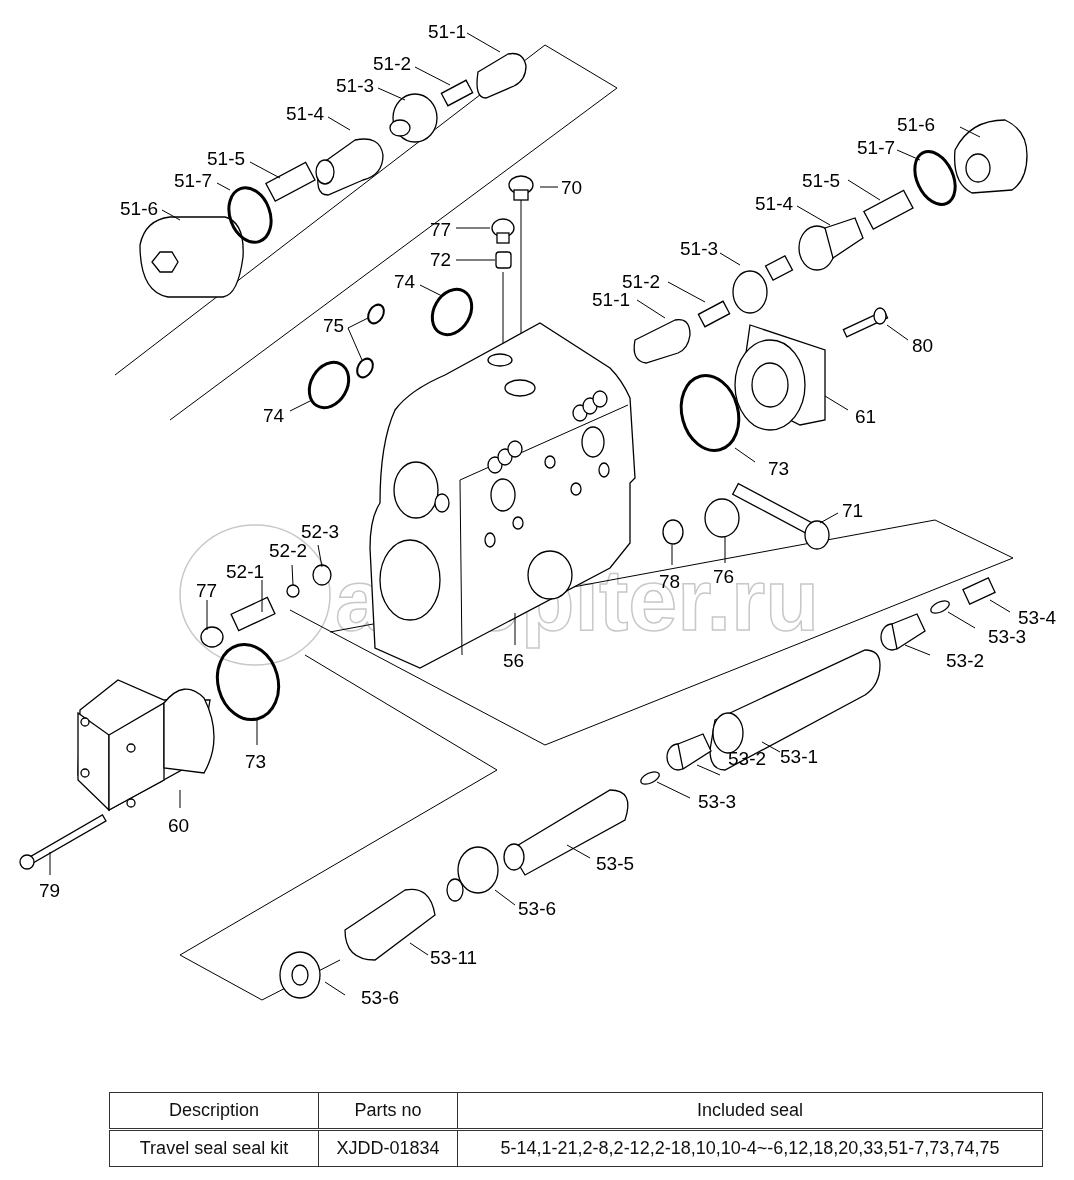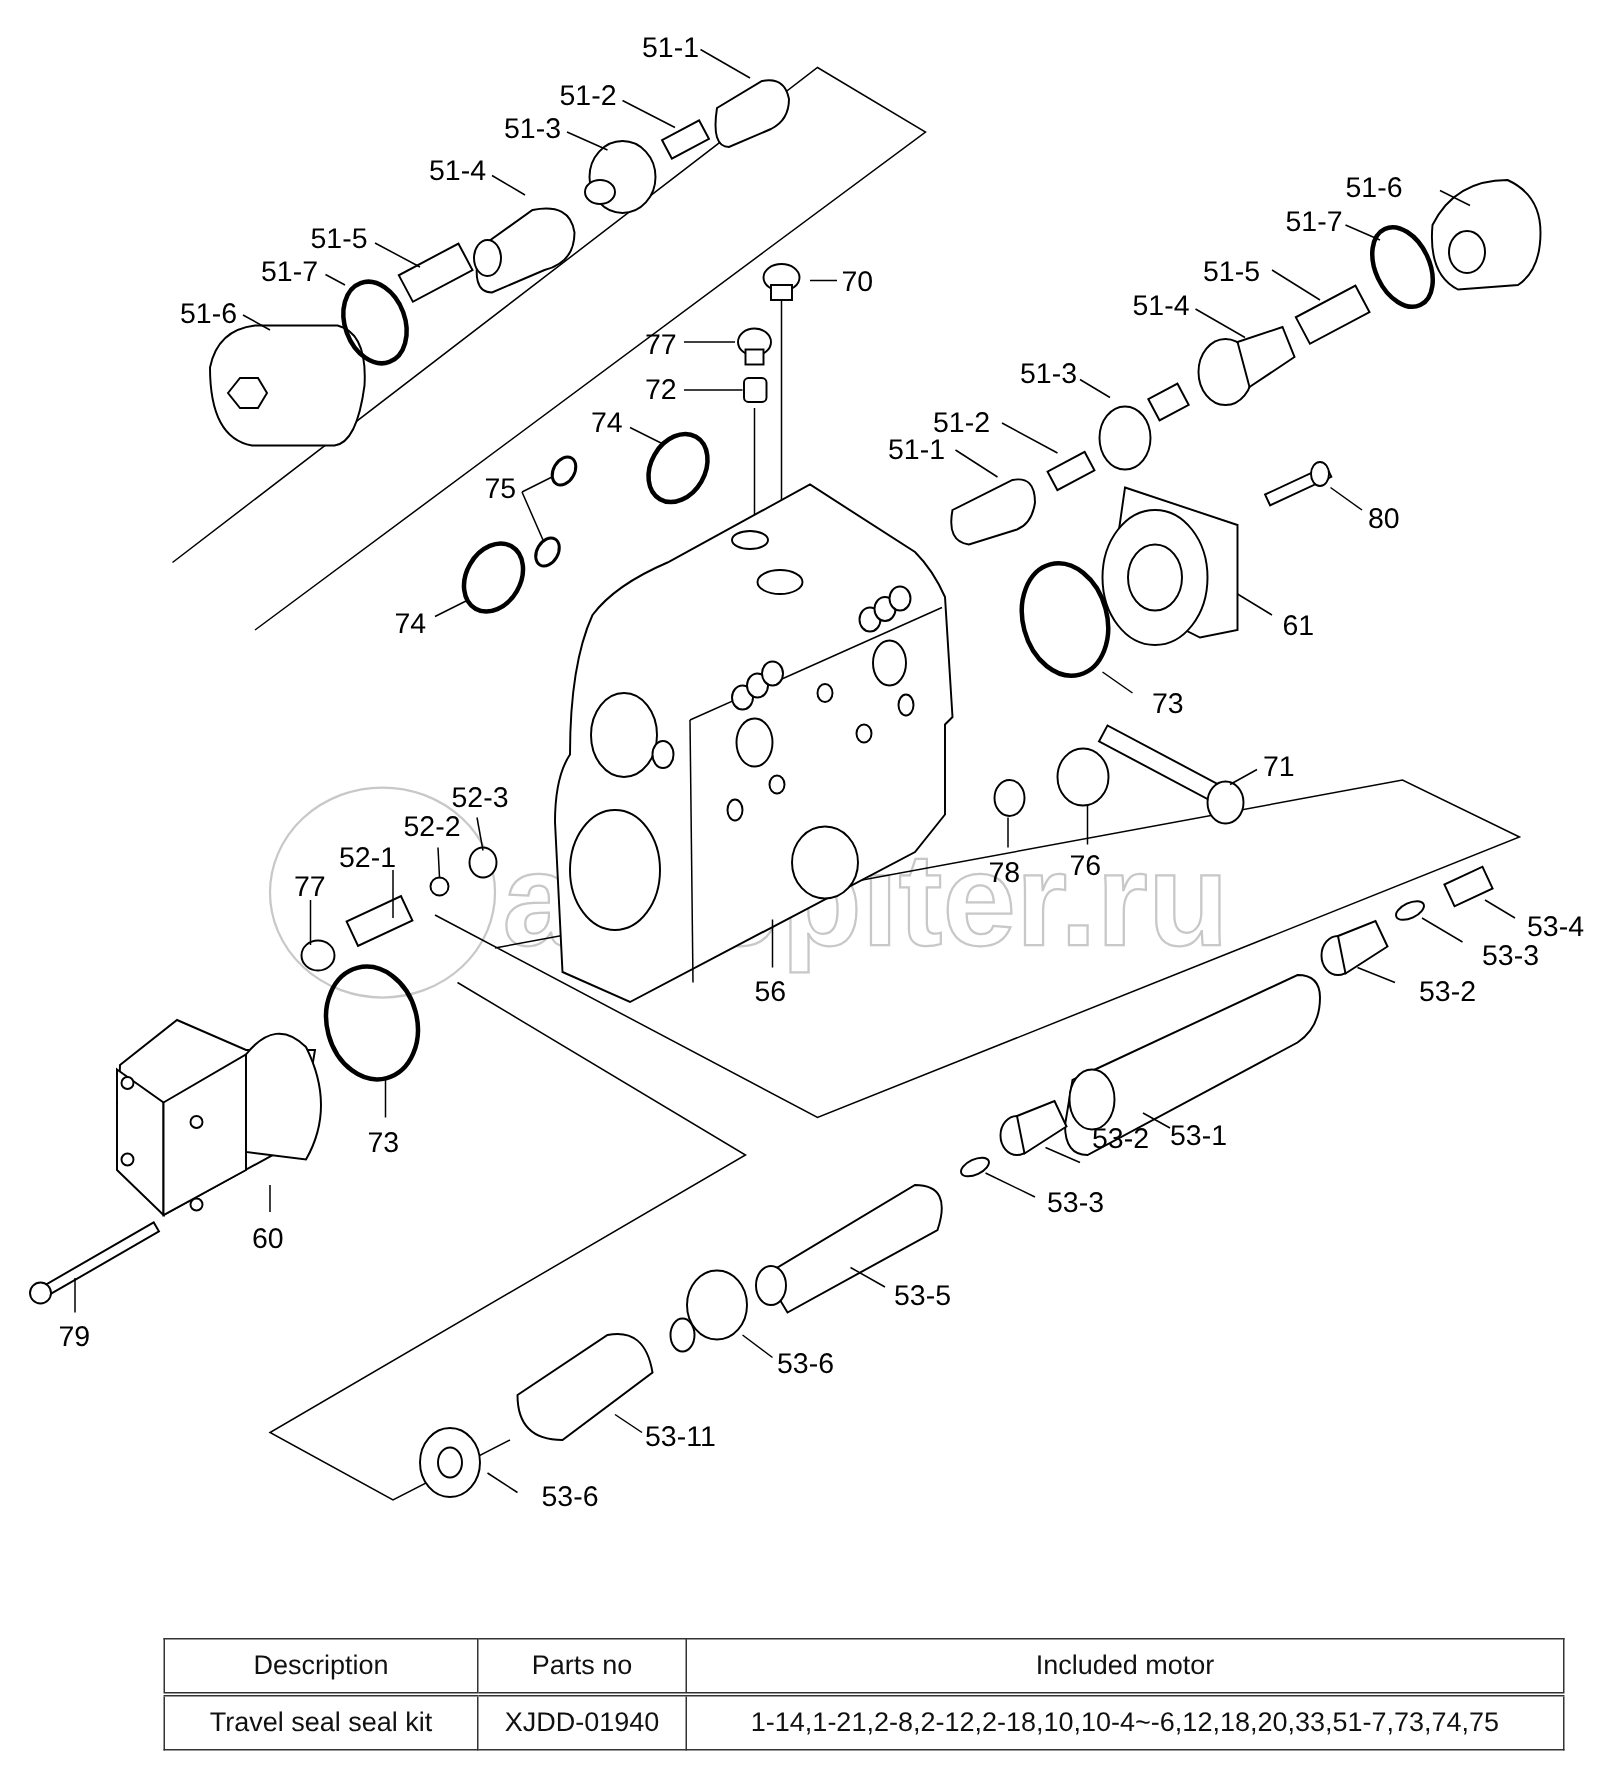--- a/index.html
+++ b/index.html
@@ -321,23 +321,23 @@
     <text class="lbl" x="430" y="964">53-11</text>
     <text class="lbl" x="361" y="1004">53-6</text>
   </g>
 </svg>
 
 <table class="kit">
   <thead>
     <tr>
       <th class="c1">Description</th>
       <th class="c2">Parts no</th>
-      <th class="c3">Included motor</th>
+      <th class="c3">Included seal</th>
     </tr>
   </thead>
   <tbody>
     <tr>
       <td>Travel seal seal kit</td>
-      <td>XJDD-01940</td>
-      <td>1-14,1-21,2-8,2-12,2-18,10,10-4~-6,12,18,20,33,51-7,73,74,75</td>
+      <td>XJDD-01834</td>
+      <td>5-14,1-21,2-8,2-12,2-18,10,10-4~-6,12,18,20,33,51-7,73,74,75</td>
     </tr>
   </tbody>
 </table>
 
 </body></html>

